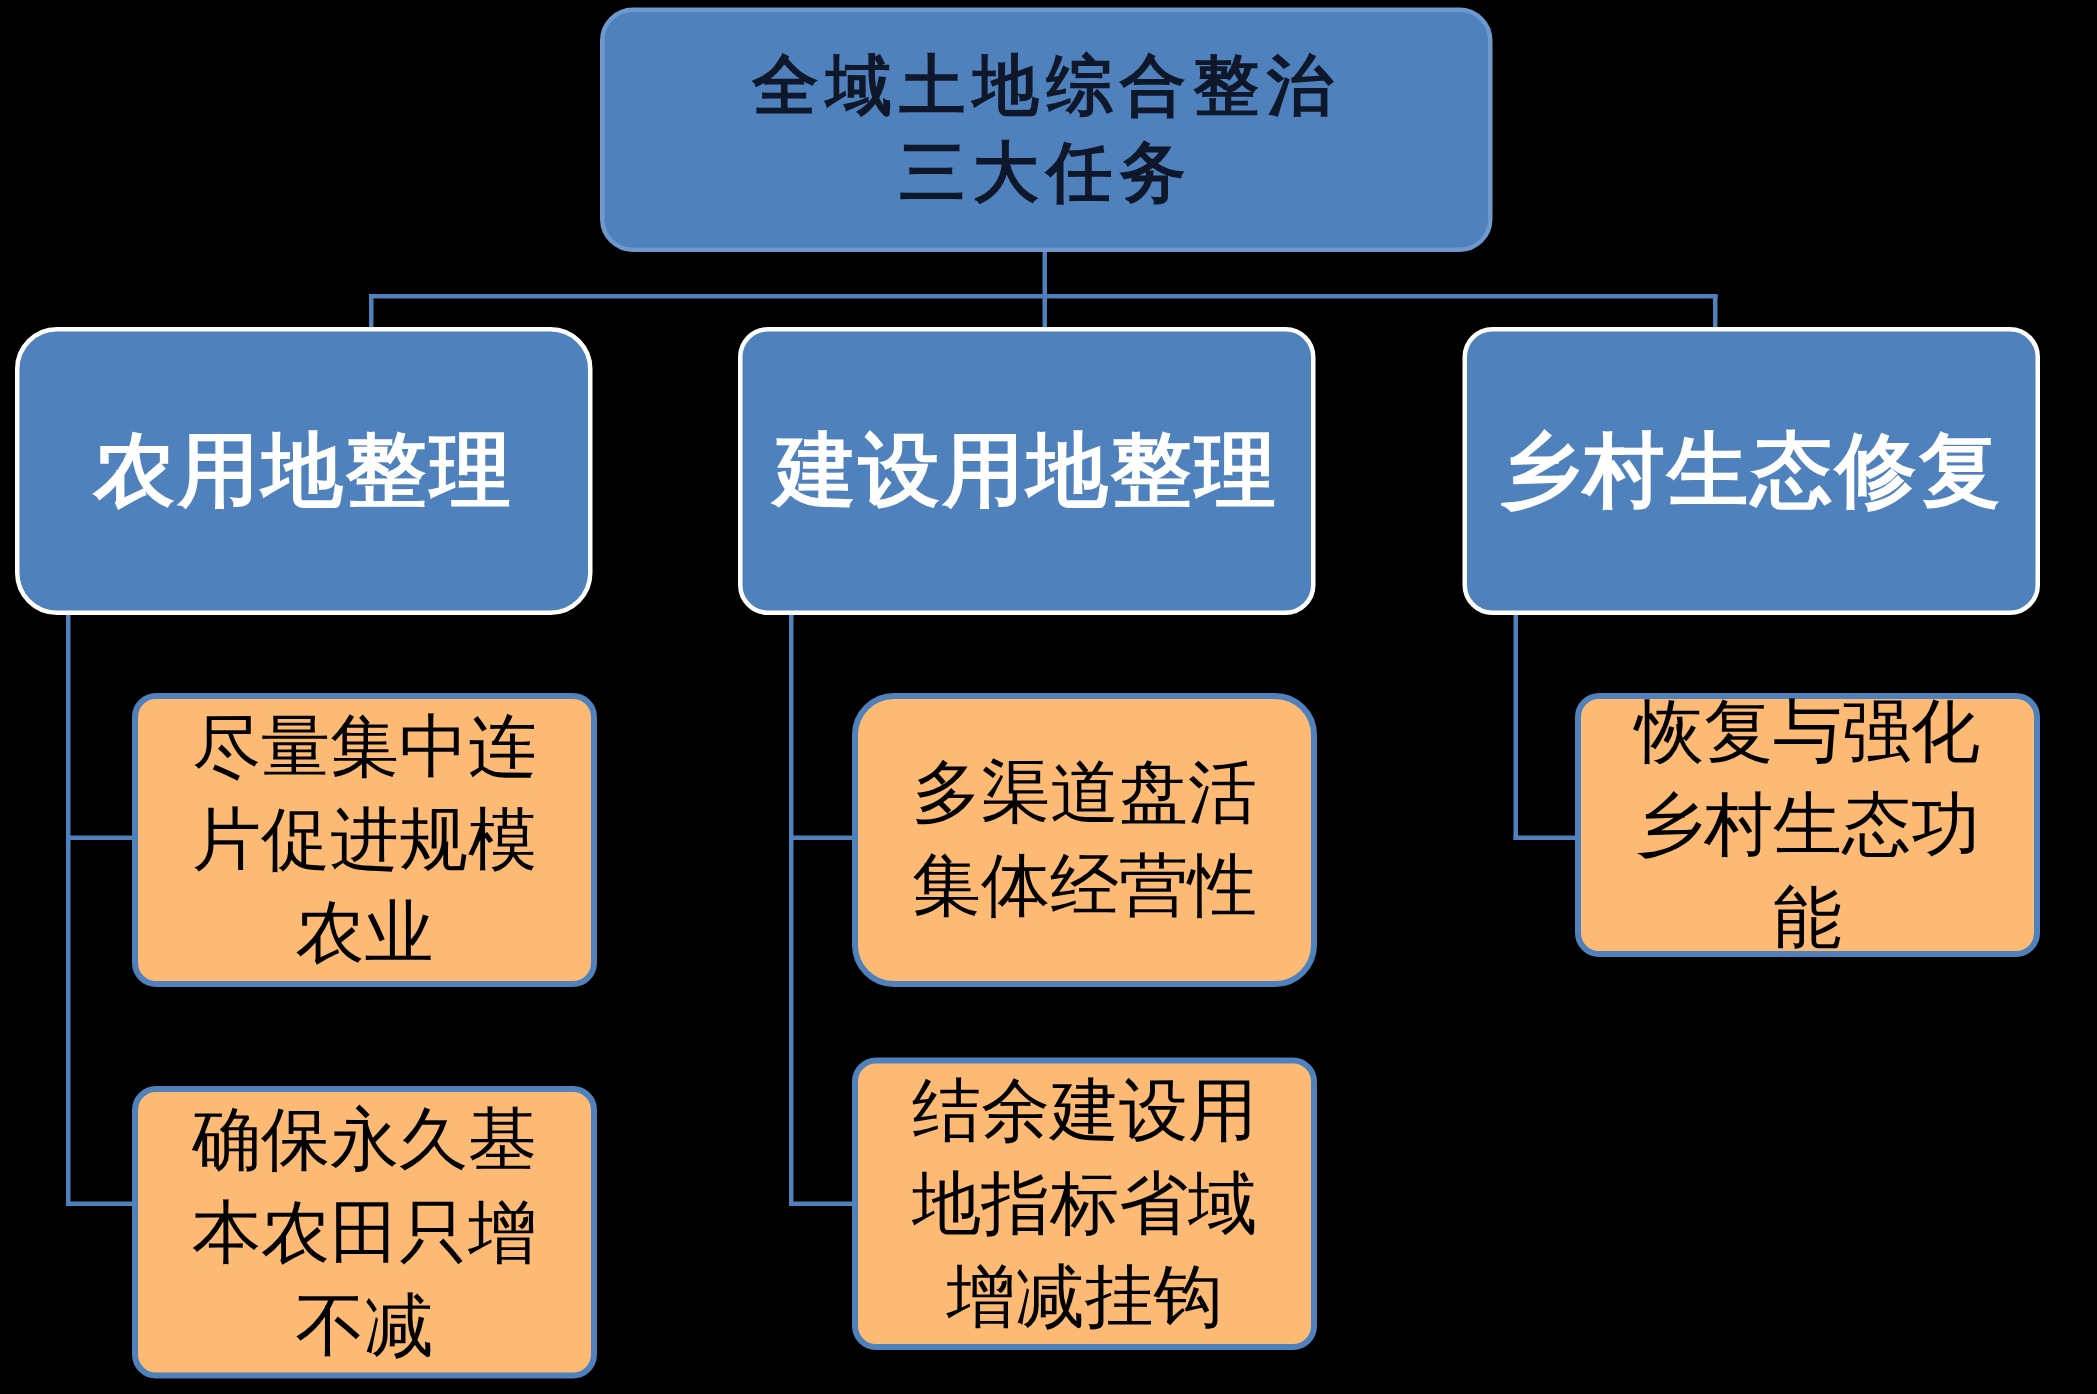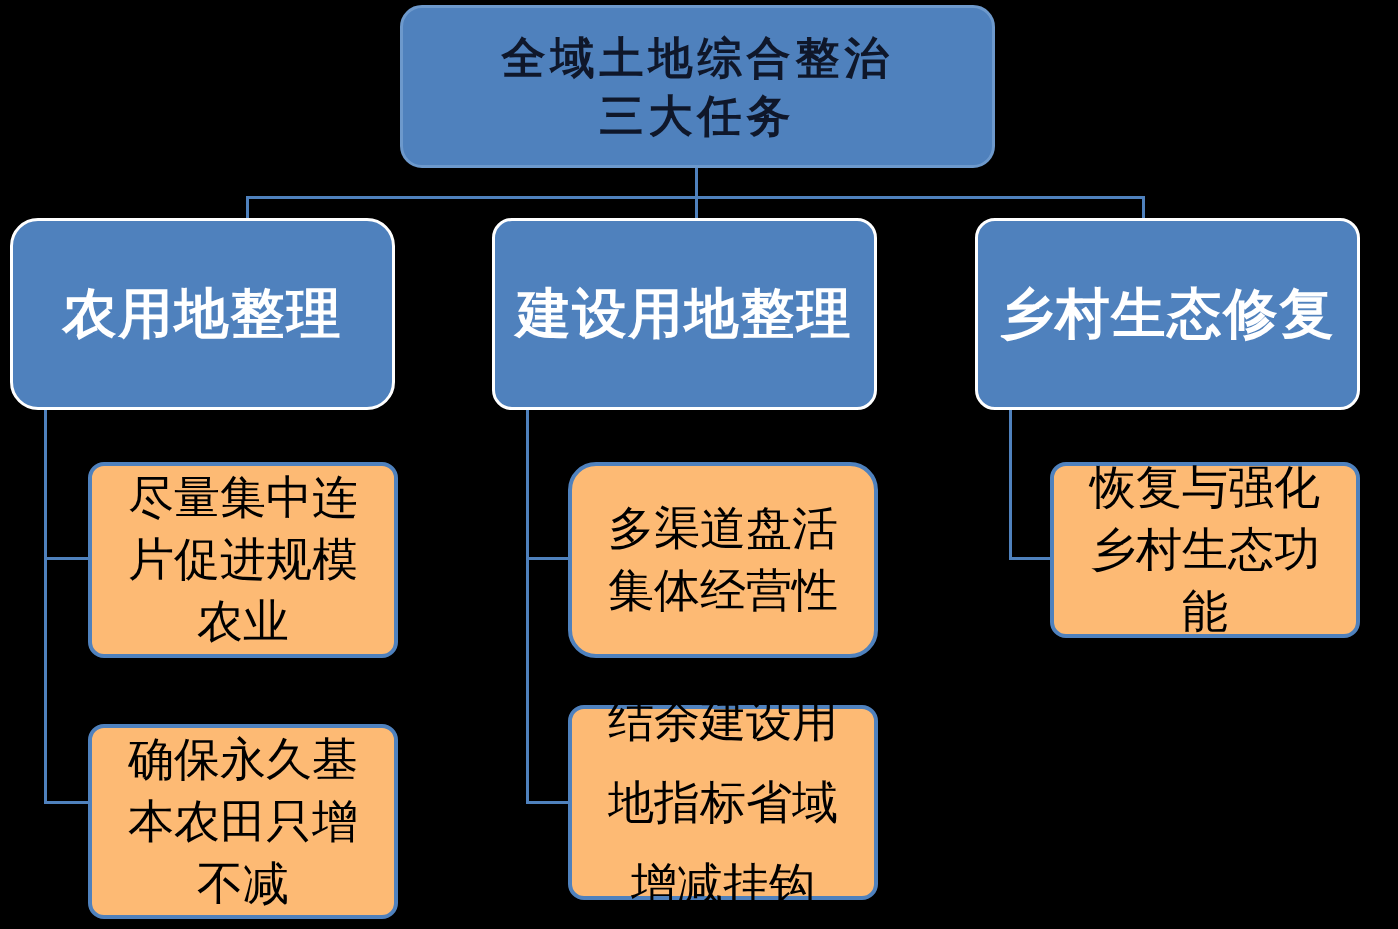--- a/index.html
+++ b/index.html
@@ -121,21 +121,21 @@
   <div class="child-box" style="left:88px; top:705px; height:195px;margin-top:19px;">
     <div>确保永久基</div>
     <div>本农田只增</div>
     <div>不减</div>
   </div>
 
   <div class="child-box" style="left:568px; top:462px; height:196px;border-radius:28px;">
     <div>多渠道盘活</div>
     <div>集体经营性</div>
   </div>
-  <div class="child-box" style="left:568px; top:705px; height:195px;gap:20px;">
+  <div class="child-box" style="left:568px; top:705px; height:195px;">
     <div>结余建设用</div>
     <div>地指标省域</div>
     <div>增减挂钩</div>
   </div>
 
   <div class="child-box" style="left:1050px; top:462px; height:176px;">
     <div>恢复与强化</div>
     <div>乡村生态功</div>
     <div>能</div>
   </div>

